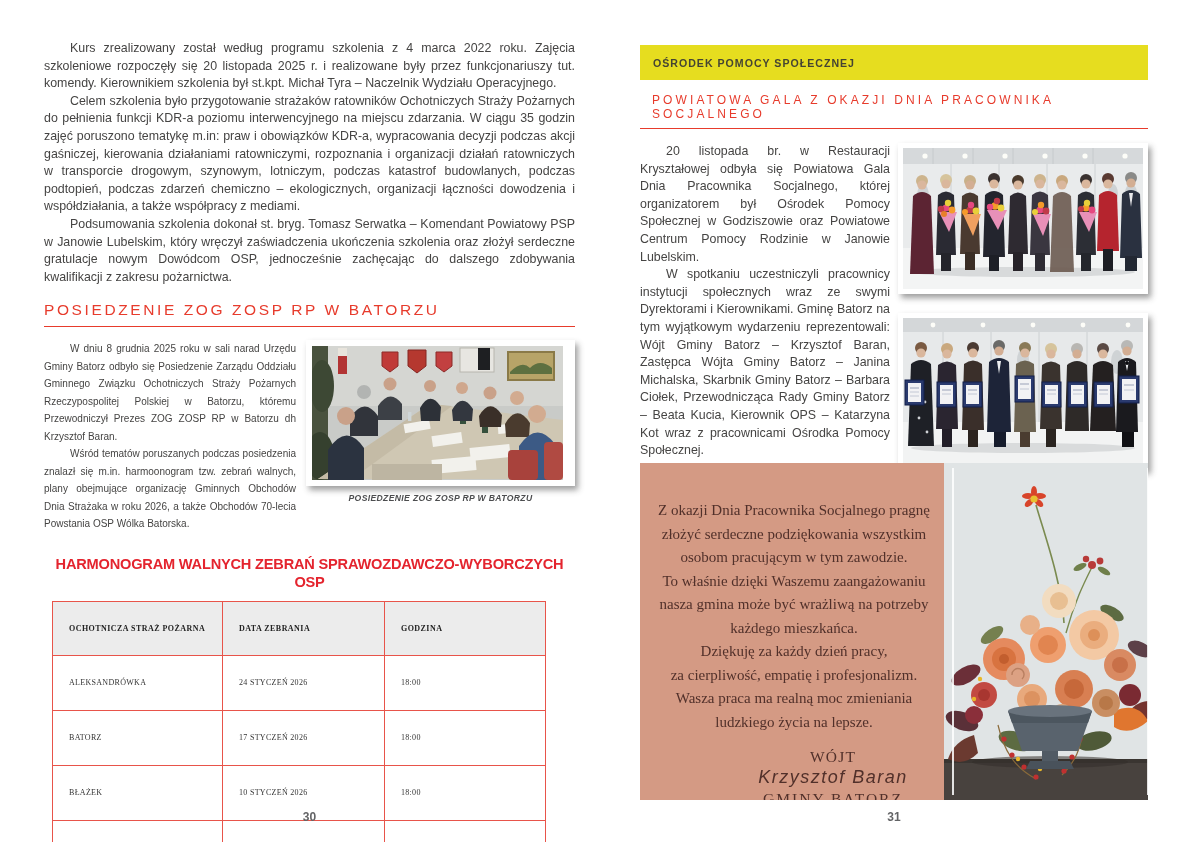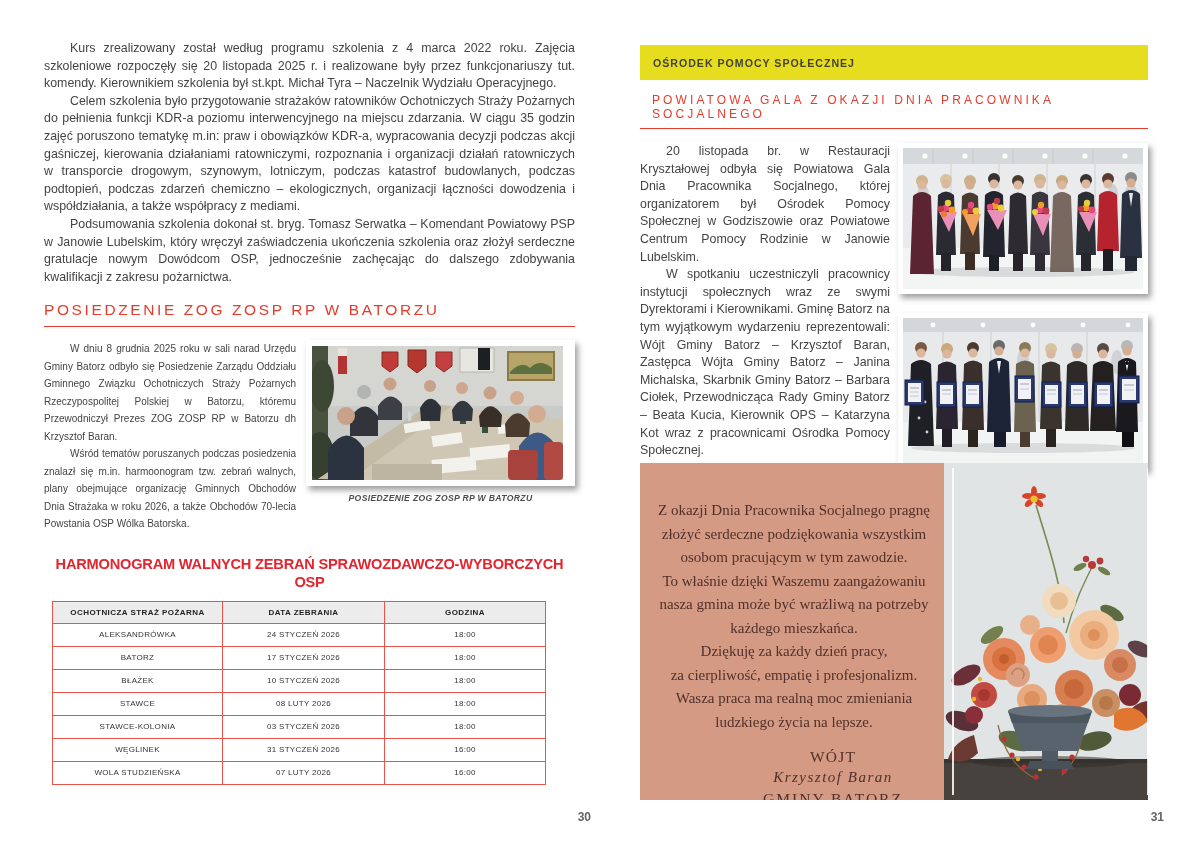--- a/index.html
+++ b/index.html
@@ -39,27 +39,27 @@
   }
 
   .sched-title{
     margin-top:22px;text-align:center;color:var(--table_title_red,#e4242e);
     font-weight:bold;font-size:14.6px;line-height:18.5px;letter-spacing:-.2px;
   }
   table.sched{
     border-collapse:collapse;margin:9px 0 0 8px;width:493px;table-layout:fixed;
   }
   table.sched th,table.sched td{
-    border:1.5px solid var(--table_border_red,#e8544a);text-align:center;vertical-align:middle;
-    padding:0;height:21px;
+    border:1.5px solid var(--table_border_red,#e8544a);text-align:left;vertical-align:middle;
+    padding:16px;height:21px;font-family:Liberation Serif, serif;
   }
   table.sched th{background:#ececec;font-size:8px;font-weight:bold;letter-spacing:.45px;color:#232323;}
   table.sched td{font-size:8px;color:#343434;letter-spacing:.3px;height:22px;}
 
-  .pagenum{position:absolute;left:16px;width:100%;text-align:right;font-size:12px;font-weight:bold;color:#636466;}
+  .pagenum{position:absolute;left:0;width:100%;text-align:center;font-size:12px;font-weight:bold;color:#636466;}
   .page-left .pagenum{top:770px;}
   .page-right .pagenum{top:765px;}
 
   .kicker{
     height:35px;background:var(--banner_yellow,#e6dd1f);display:flex;align-items:center;
     padding-left:13px;box-sizing:border-box;font-size:10.6px;font-weight:bold;
     letter-spacing:1px;color:#454433;
   }
   .rp-title{
     margin:13px 0 0 12px;font-weight:400;color:var(--accent_red,#e73b2c);
@@ -76,21 +76,21 @@
     background:var(--card_bg,#d49a84);display:flex;overflow:hidden;
   }
   .card-text{
     flex:1;box-sizing:border-box;padding:36px 14px 0 18px;text-align:center;
     font-family:"Liberation Serif",serif;color:var(--card_text,#51302a);
     font-size:15px;line-height:23.5px;
   }
   .card-line{white-space:nowrap;}
   .signature{margin-top:12px;padding-left:78px;line-height:21px;}
   .sig-role{font-size:15.5px;letter-spacing:1.2px;}
-  .sig-name{font-size:15px;font-style:italic;letter-spacing:1.5px;font-family:Liberation Serif, serif;}
+  .sig-name{font-size:18px;font-style:italic;letter-spacing:1.5px;font-family:Liberation Sans, sans-serif;}
   .sig-org{font-size:15.5px;letter-spacing:2px;}
   .card-photo{width:213px;position:relative;line-height:0;}
 </style>
 </head>
 <body>
 
 <div class="page page-left">
   <div>
     <p class="para">Kurs zrealizowany został według programu szkolenia z 4 marca 2022 roku. Zajęcia szkoleniowe rozpoczęły się 20 listopada 2025 r. i realizowane były przez funkcjonariuszy tut. komendy. Kierownikiem szkolenia był st.kpt. Michał Tyra – Naczelnik Wydziału Operacyjnego.</p>
     <p class="para">Celem szkolenia było przygotowanie strażaków ratowników Ochotniczych Straży Pożarnych do pełnienia funkcji KDR-a poziomu interwencyjnego na miejscu zdarzania. W ciągu 35 godzin zajęć poruszono tematykę m.in: praw i obowiązków KDR-a, wypracowania decyzji podczas akcji gaśniczej, kierowania działaniami ratowniczymi, rozpoznania i organizacji działań ratowniczych w transporcie drogowym, szynowym, lotniczym, podczas katastrof budowlanych, podczas podtopień, podczas zdarzeń chemiczno – ekologicznych, organizacji łączności dowodzenia i współdziałania, a także współpracy z mediami.</p>

